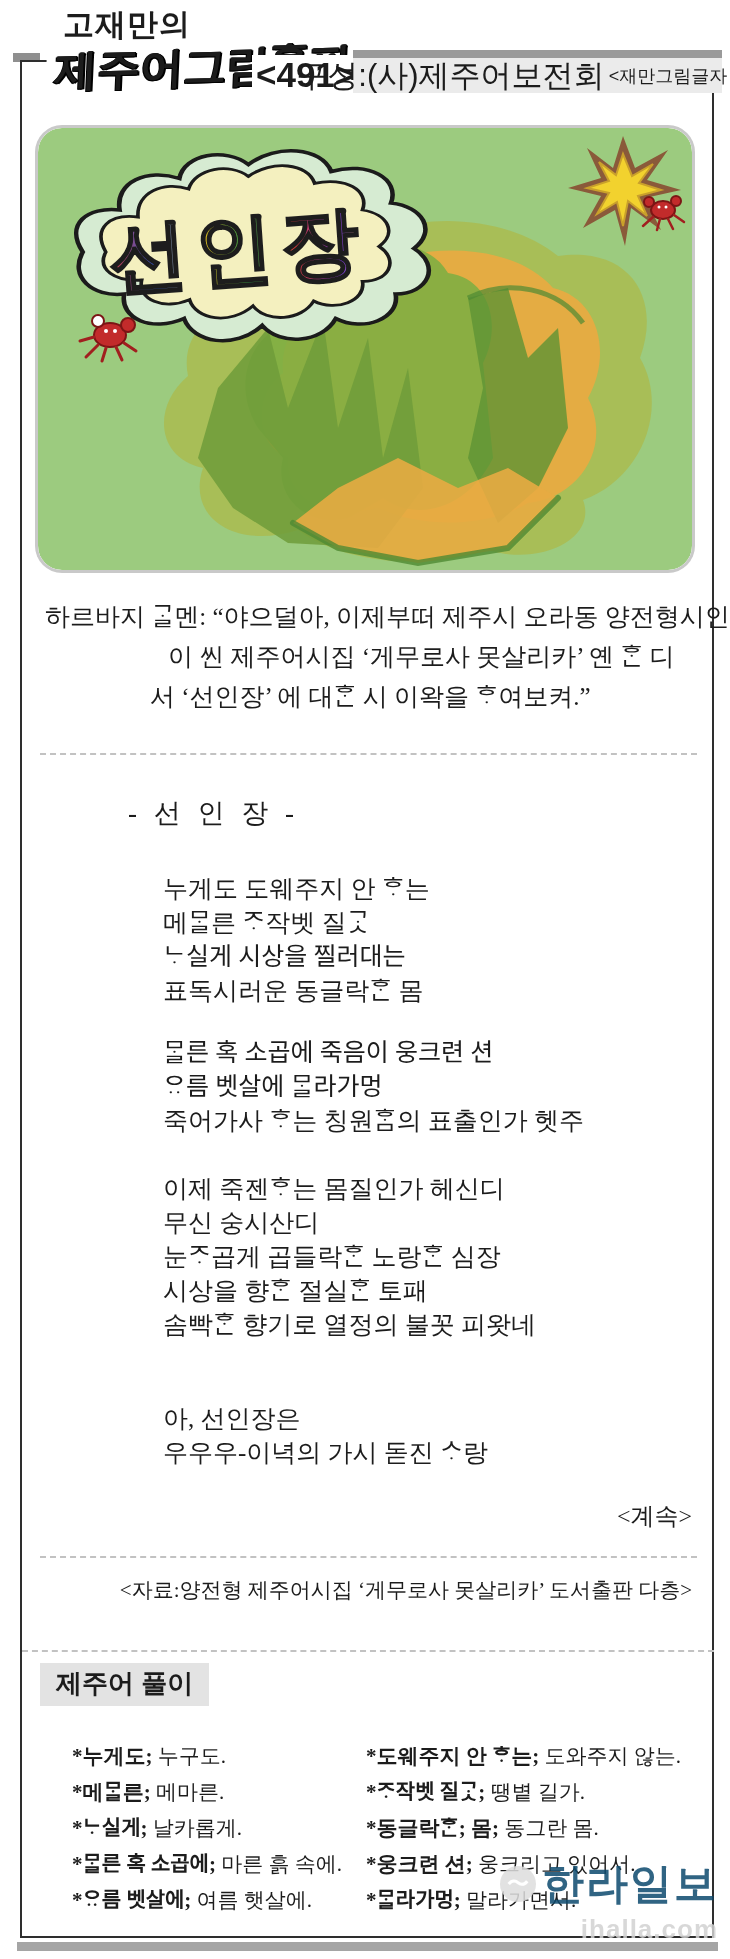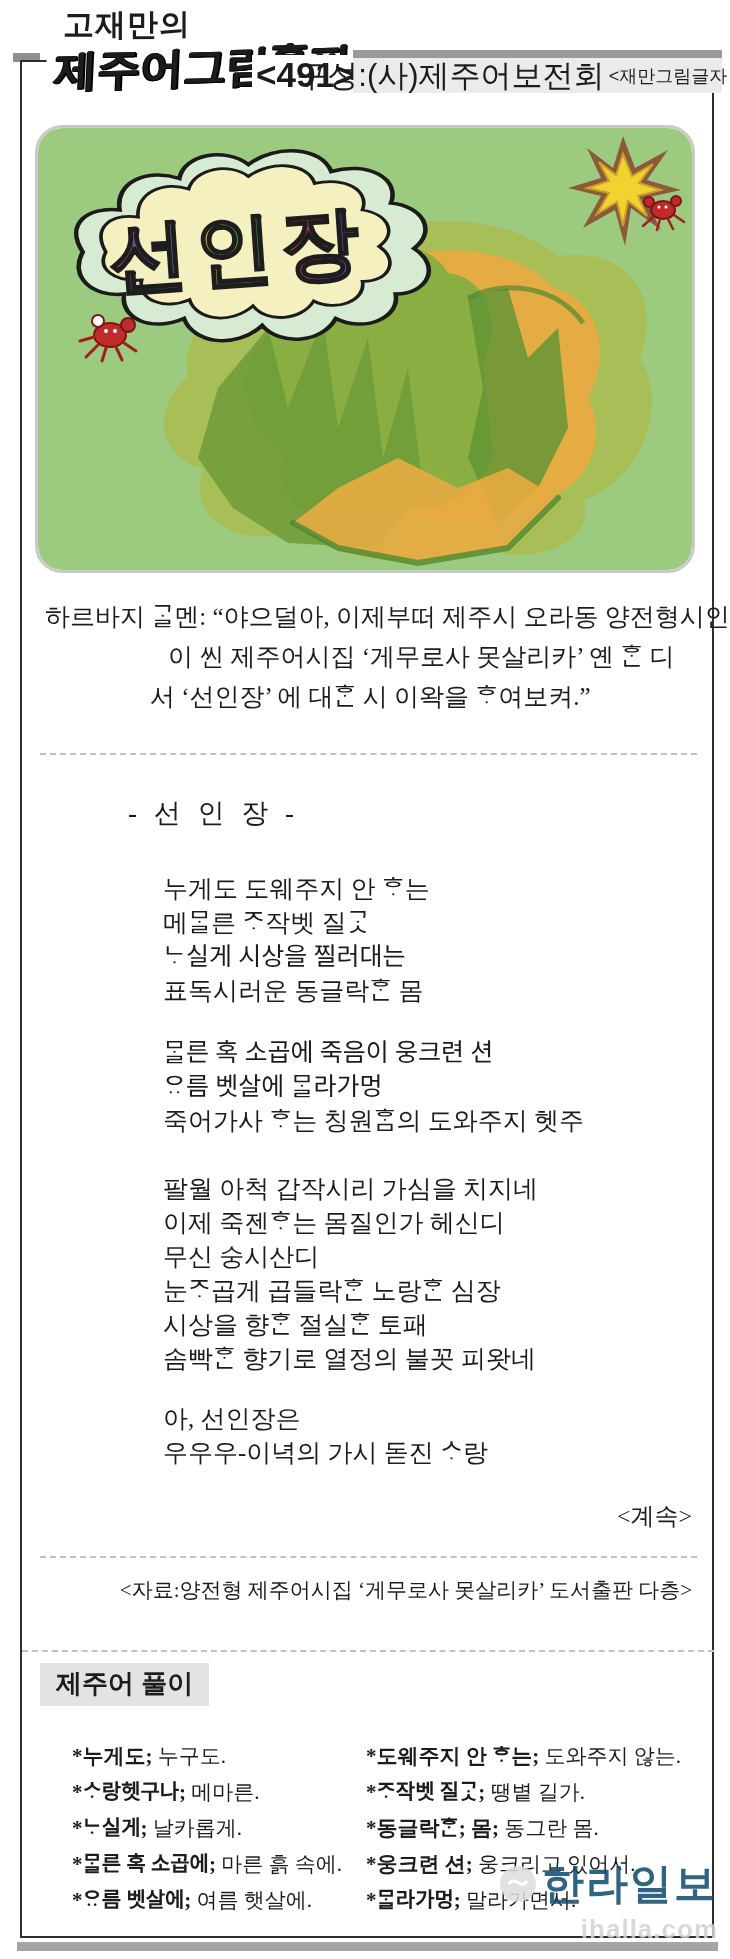--- a/index.html
+++ b/index.html
@@ -145,45 +145,44 @@
 
 <div class="abs stanza" id="stanza-1">
   <div class="pline">누게도 도웨주지 안 ᄒᆞ는</div>
   <div class="pline">메ᄆᆞᆯ른 ᄌᆞ작벳 질ᄀᆞᆺ</div>
   <div class="pline">ᄂᆞ실게 시상을 찔러대는</div>
   <div class="pline">표독시러운 동글락ᄒᆞᆫ 몸</div>
 </div>
 <div class="abs stanza" id="stanza-2">
   <div class="pline">ᄆᆞᆯ른 혹 소곱에 죽음이 웅크련 션</div>
   <div class="pline">ᄋᆢ름 벳살에 ᄆᆞᆯ라가멍</div>
-  <div class="pline">죽어가사 ᄒᆞ는 칭원ᄒᆞᆷ의 도와주지 헷주</div>
+  <div class="pline">죽어가사 ᄒᆞ는 칭원ᄒᆞᆷ의 표출인가 헷주</div>
 </div>
 <div class="abs stanza" id="stanza-3">
-  <div class="pline">팔월 아척 갑작시리 가심을 치지네</div>
   <div class="pline">이제 죽젠ᄒᆞ는 몸질인가 헤신디</div>
   <div class="pline">무신 숭시산디</div>
   <div class="pline">눈ᄌᆞ곱게 곱들락ᄒᆞᆫ 노랑ᄒᆞᆫ 심장</div>
   <div class="pline">시상을 향ᄒᆞᆫ 절실ᄒᆞᆫ 토패</div>
   <div class="pline">솜빡ᄒᆞᆫ 향기로 열정의 불꼿 피왓네</div>
 </div>
 <div class="abs stanza" id="stanza-4">
   <div class="pline">아, 선인장은</div>
   <div class="pline">우우우-이녁의 가시 돋진 ᄉᆞ랑</div>
 </div>
 
 <div class="abs" id="continuation">&lt;계속&gt;</div>
 <div class="abs dashed" id="divider-2"></div>
 <div class="abs" id="source-line">&lt;자료:양전형 제주어시집 ‘게무로사 못살리카’ 도서출판 다층&gt;</div>
 
 <div class="abs dashed" id="divider-3"></div>
 <div class="abs" id="glossary-heading">제주어 풀이</div>
 
 <div class="abs gcol" id="gcol-left">
   <div class="grow"><span class="term">*누게도;</span> <span>누구도.</span></div>
-  <div class="grow"><span class="term">*ᄉᆞ랑헷구나;</span> <span>메마른.</span></div>
+  <div class="grow"><span class="term">*메ᄆᆞᆯ른;</span> <span>메마른.</span></div>
   <div class="grow"><span class="term">*ᄂᆞ실게;</span> <span>날카롭게.</span></div>
   <div class="grow"><span class="term">*ᄆᆞᆯ른 혹 소곱에;</span> <span>마른 흙 속에.</span></div>
   <div class="grow"><span class="term">*ᄋᆢ름 벳살에;</span> <span>여름 햇살에.</span></div>
 </div>
 <div class="abs gcol" id="gcol-right">
   <div class="grow"><span class="term">*도웨주지 안 ᄒᆞ는;</span> <span>도와주지 않는.</span></div>
   <div class="grow"><span class="term">*ᄌᆞ작벳 질ᄀᆞᆺ;</span> <span>땡볕 길가.</span></div>
   <div class="grow"><span class="term">*동글락ᄒᆞᆫ; 몸;</span> <span>동그란 몸.</span></div>
   <div class="grow"><span class="term">*웅크련 션;</span> <span>웅크리고 있어서.</span></div>
   <div class="grow"><span class="term">*ᄆᆞᆯ라가멍;</span> <span>말라가면서.</span></div>

